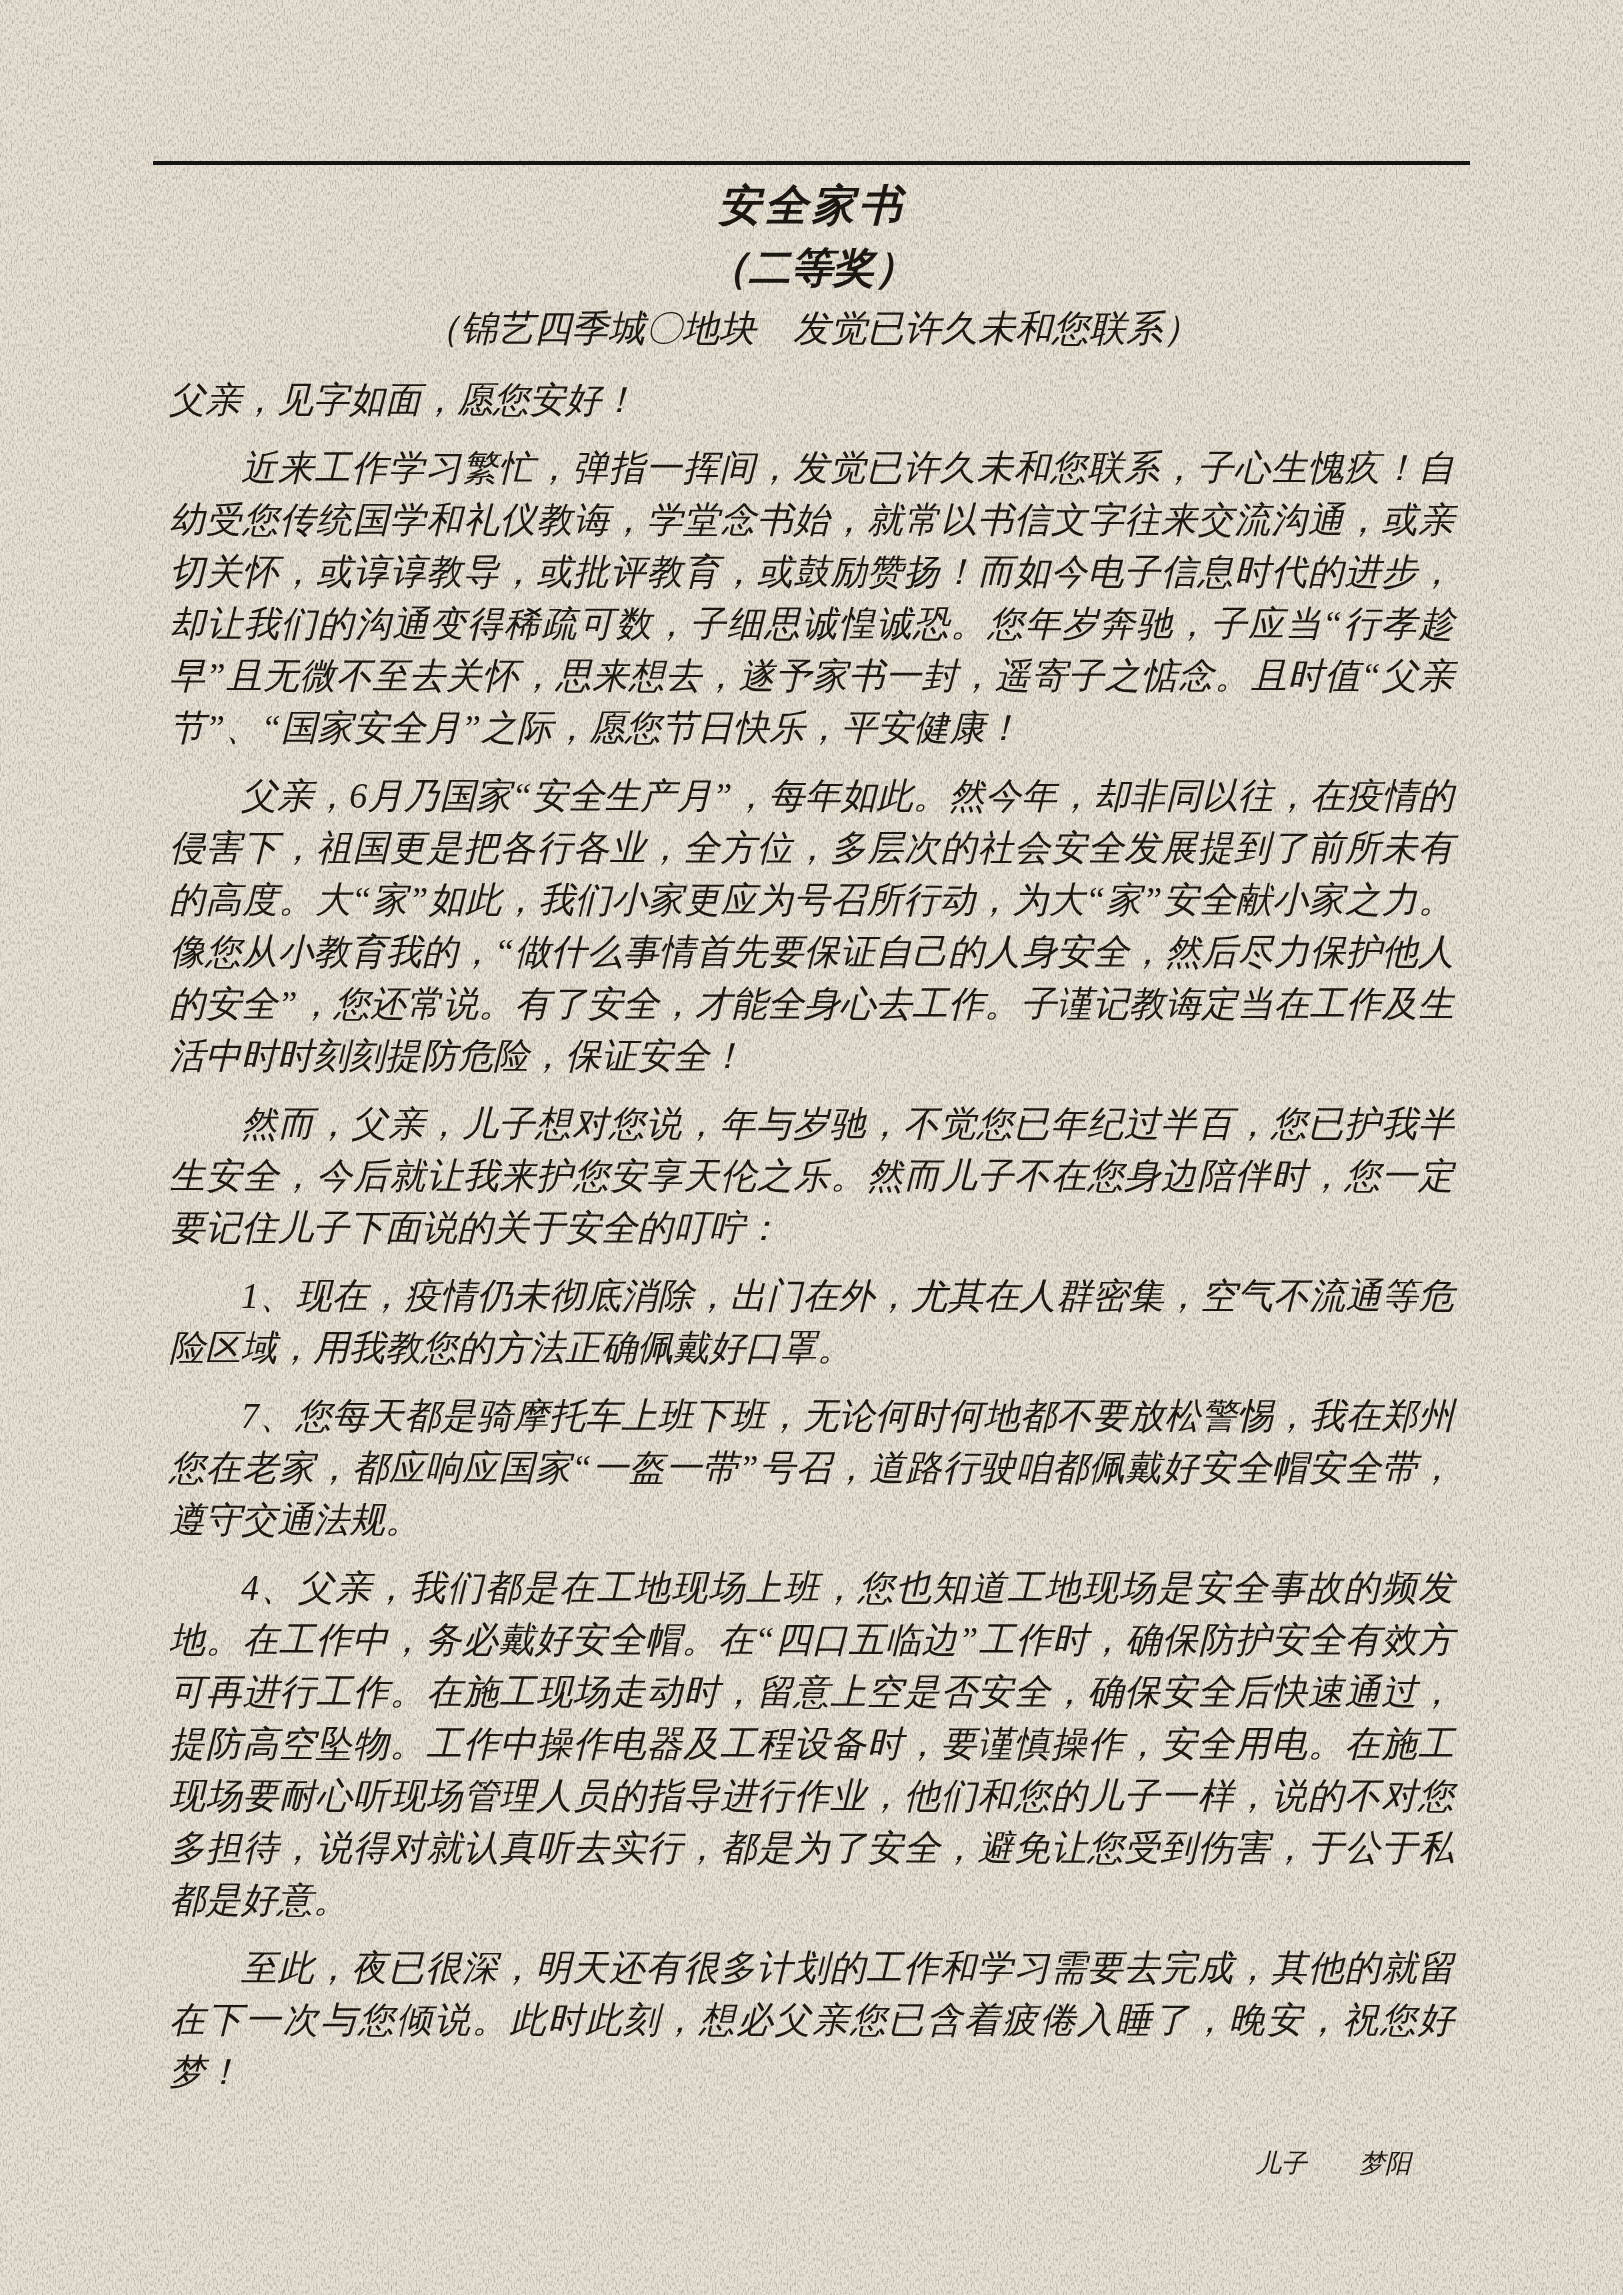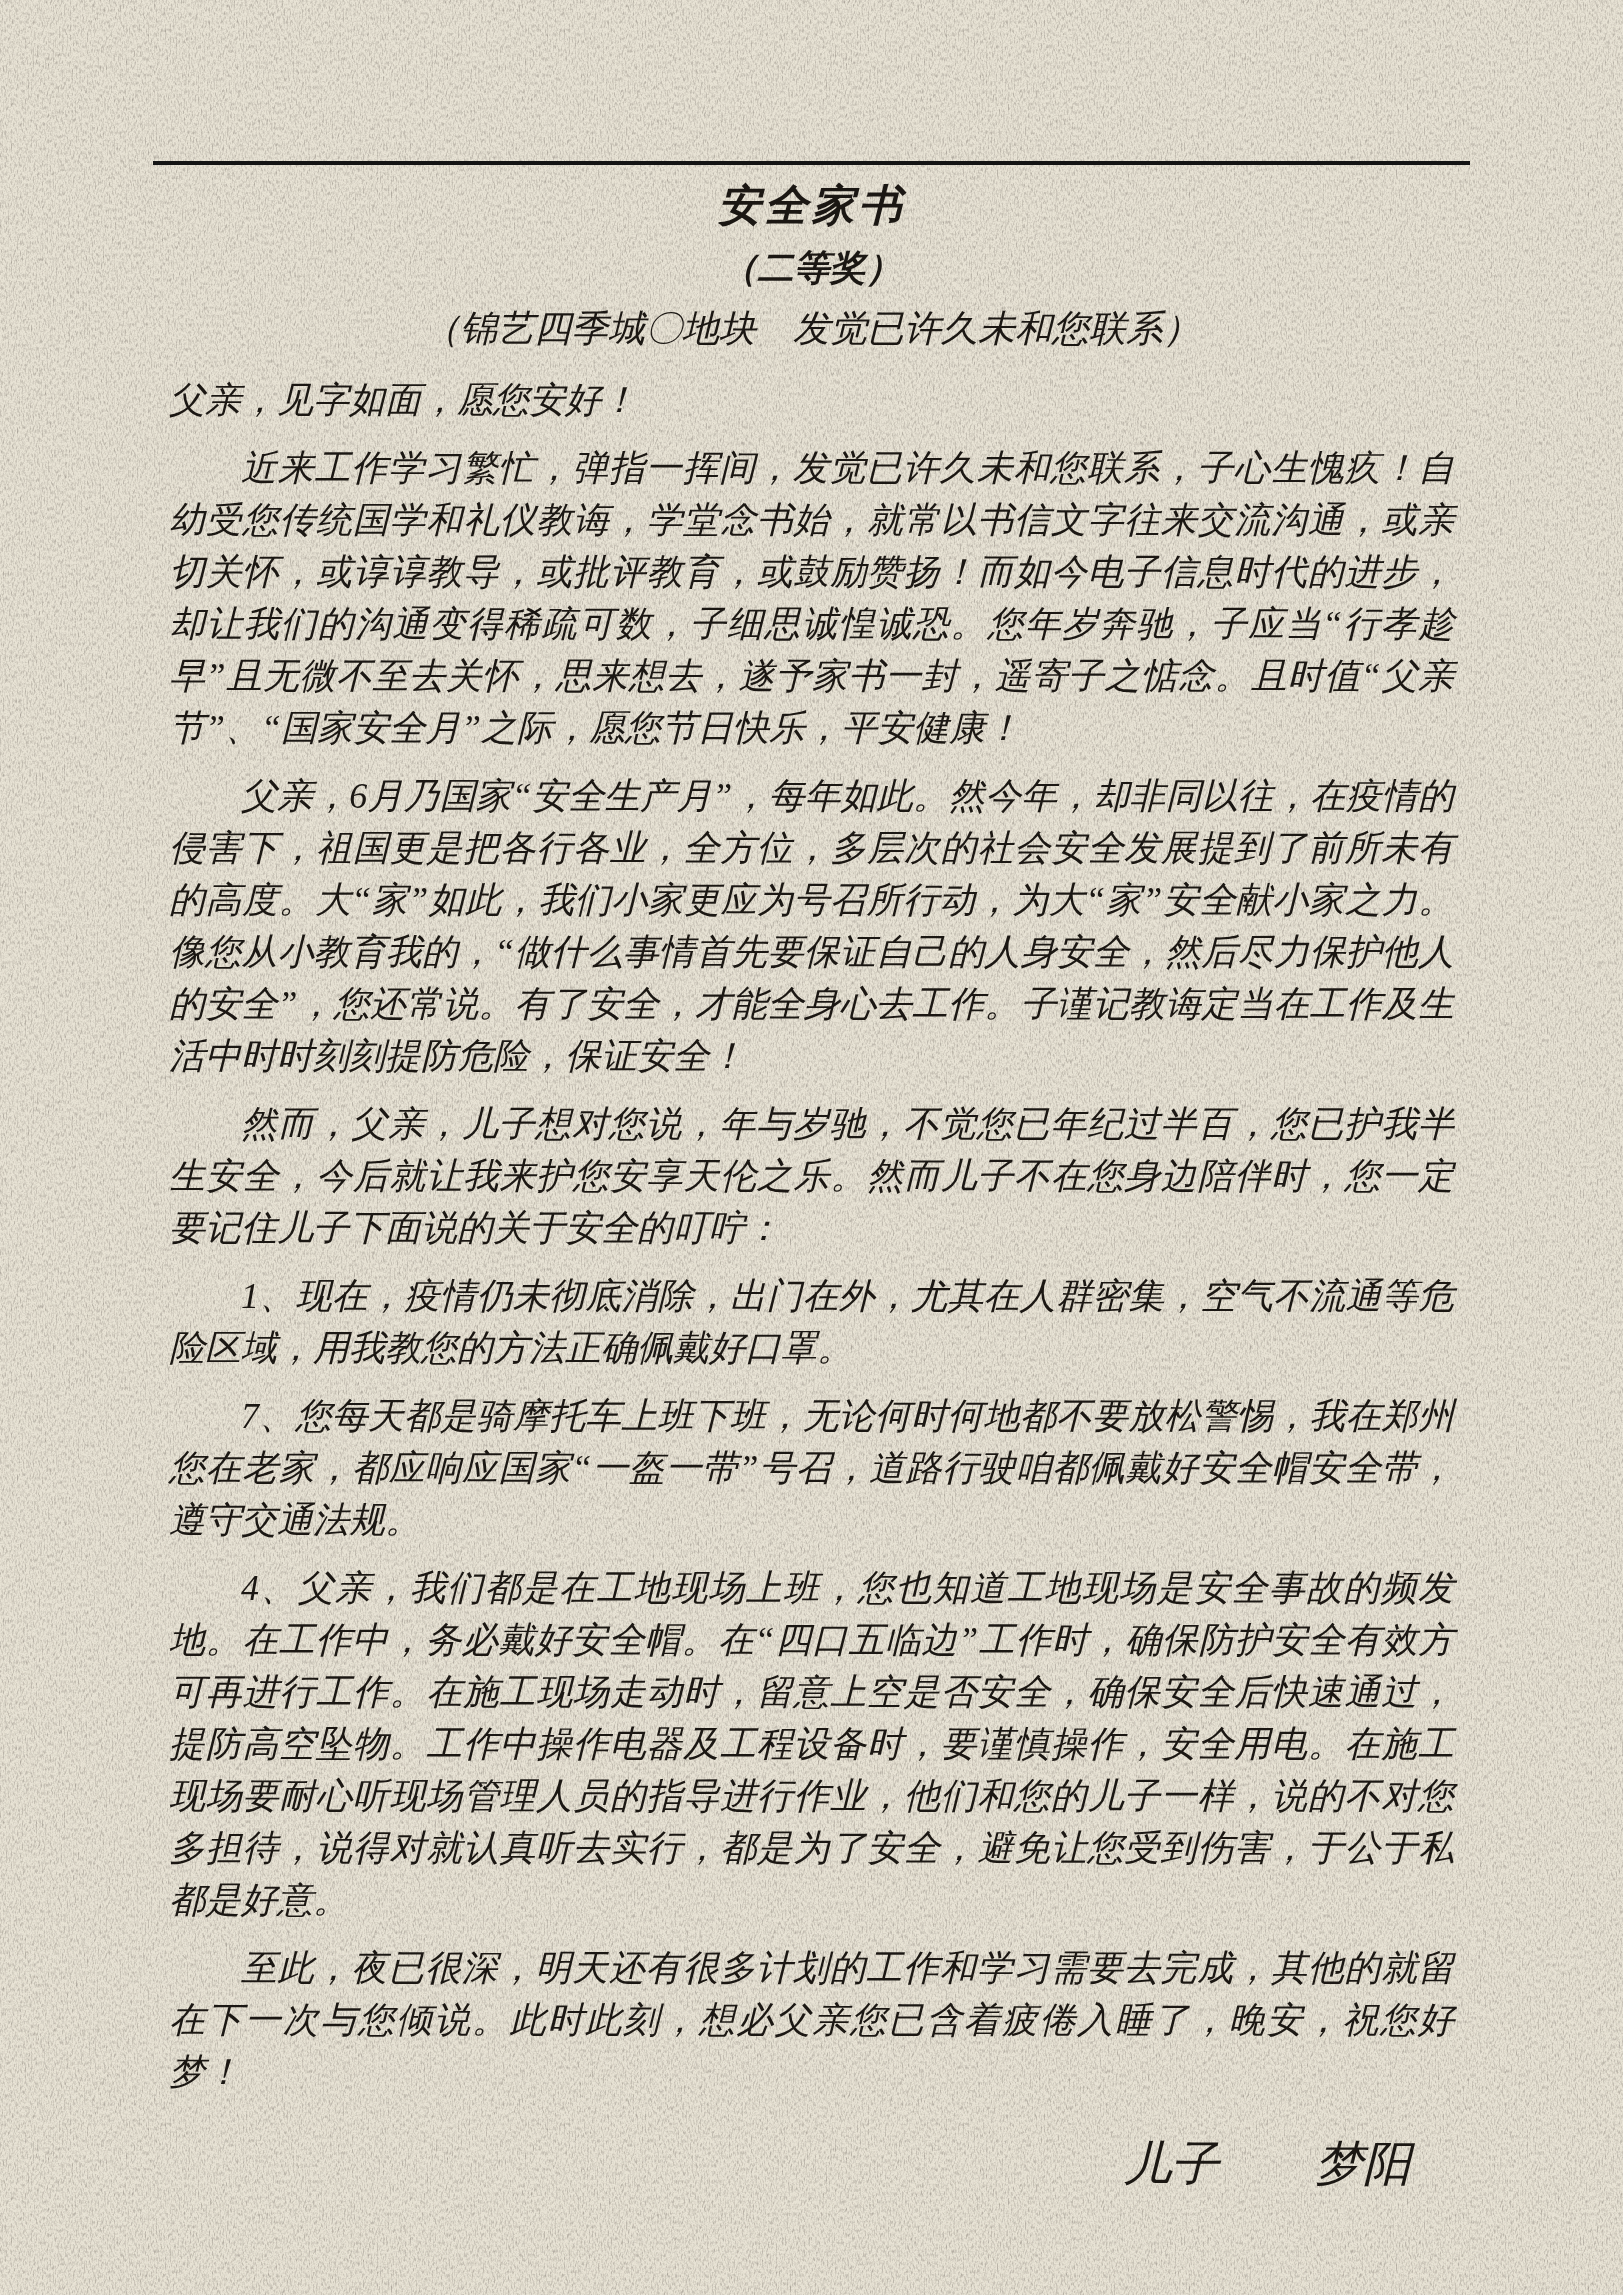--- a/index.html
+++ b/index.html
@@ -38,21 +38,21 @@
   .title {
     margin: 9.2px 0 0 0;
     text-align: center;
     font-size: 43px;
     line-height: 63px;
     font-weight: 700;
     letter-spacing: 3.9px;
   }
   .award {
     text-align: center;
-    font-size: 36px;
+    font-size: 42px;
     line-height: 62px;
     font-weight: 700;
   }
   .subtitle {
     text-align: center;
     font-size: 37px;
     line-height: 59px;
   }
   .para {
     margin: 16px;
@@ -64,21 +64,21 @@
     word-break: break-all;
     overflow-wrap: anywhere;
   }
   .salutation {
     text-indent: 0;
   }
   .signature {
     margin-top: 38px;
     padding-right: 59px;
     text-align: right;
-    font-size: 48px;
+    font-size: 26px;
     line-height: 55px;
   }
 </style>
 </head>
 <body>
 
 <div class="page">
 
   <svg class="texture" width="1623" height="2295" viewBox="0 0 2480 3507" xmlns="http://www.w3.org/2000/svg" aria-hidden="true">
     <defs>

